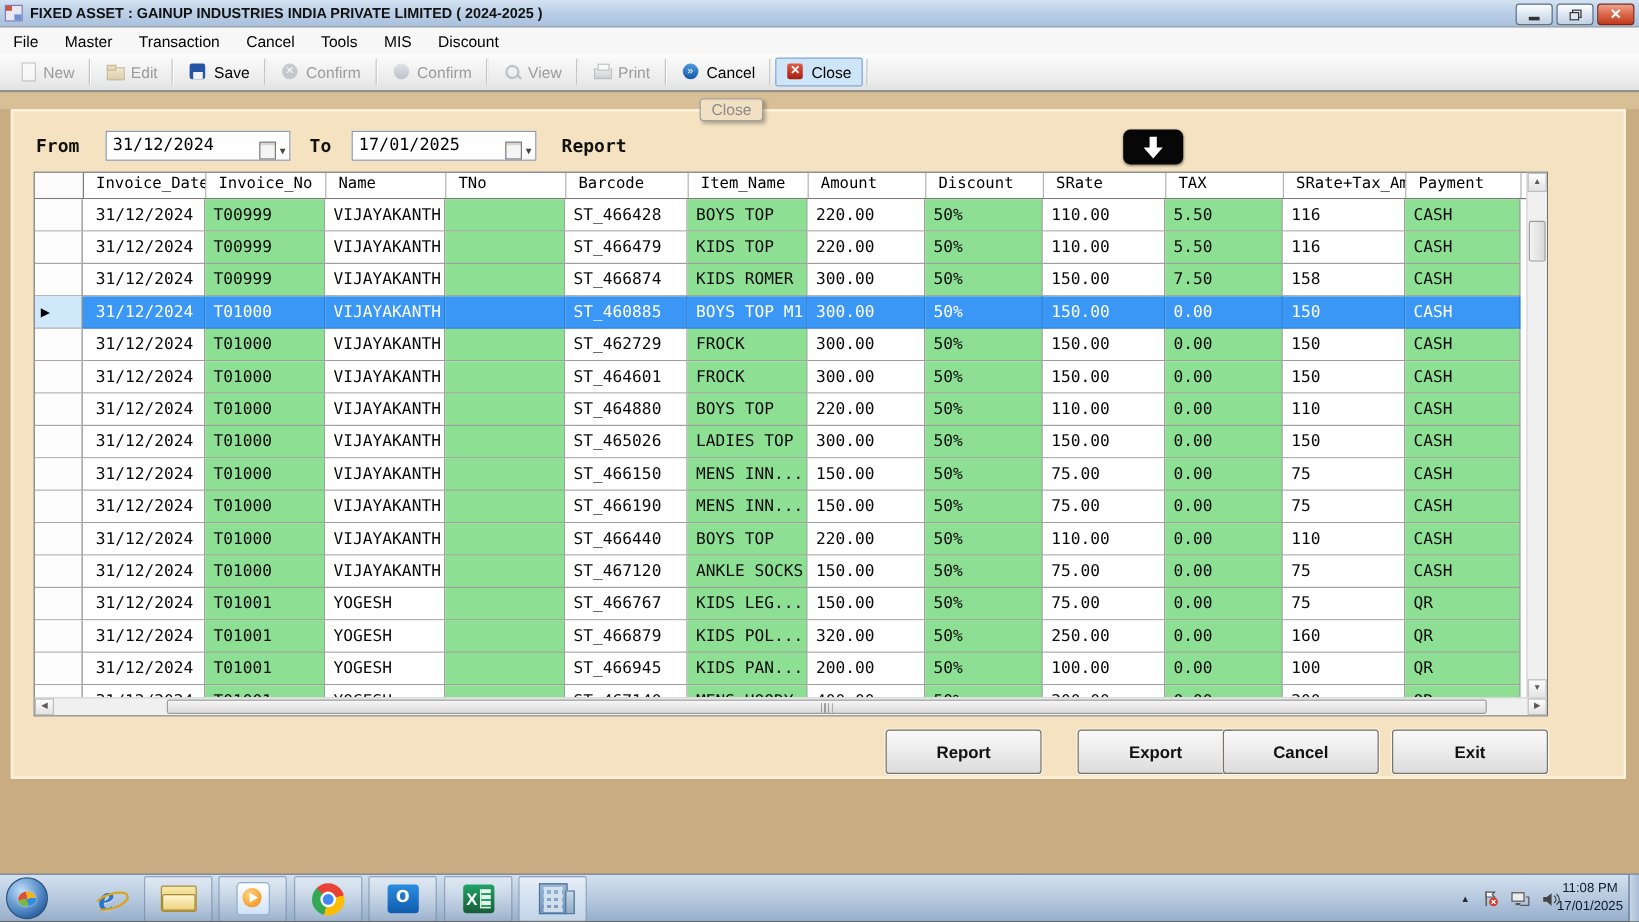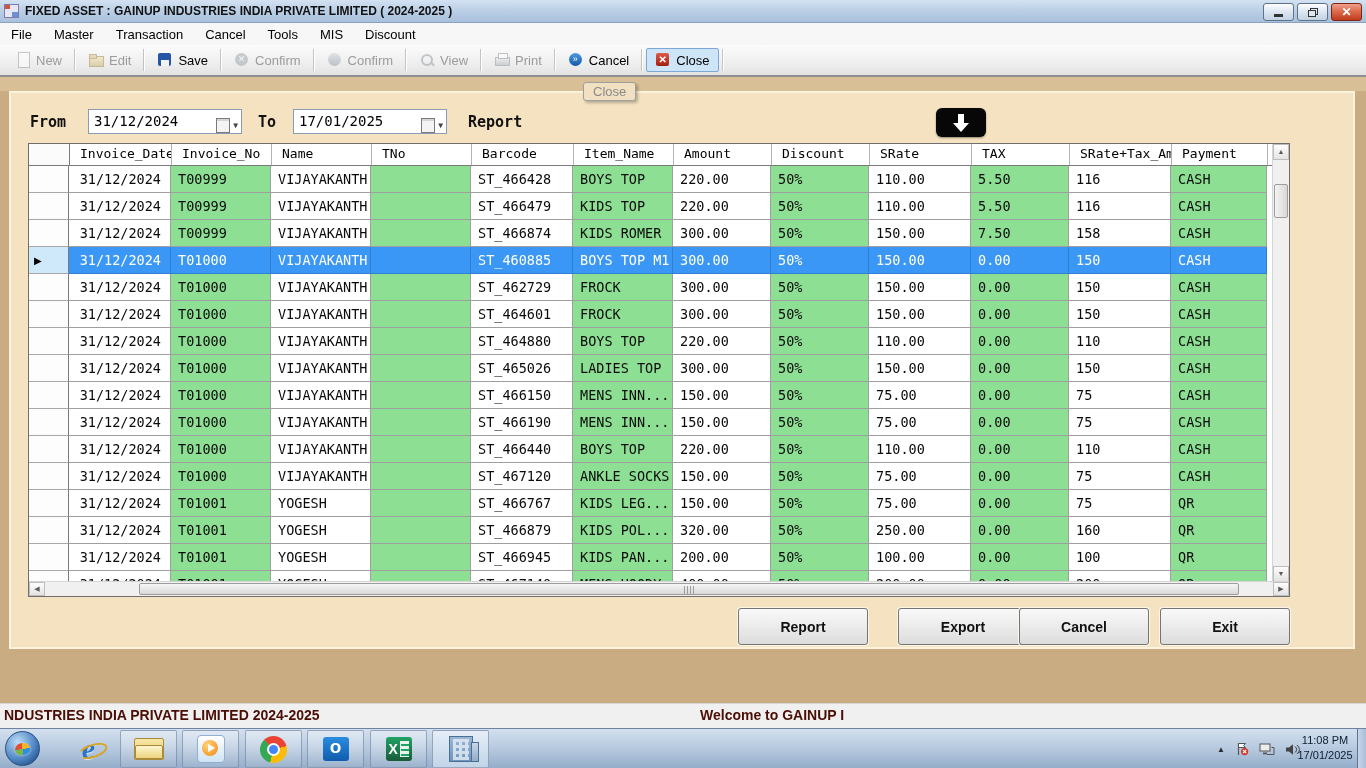--- a/index.html
+++ b/index.html
@@ -539,24 +539,20 @@
 
   <div id="footerbtns">
       <div class="fbtn" style="left: 738px;">Report</div>
       <div class="fbtn" style="left: 878px; margin-left: 20px;">Export</div>
       <div class="fbtn" style="left: 1019px;">Cancel</div>
       <div class="fbtn" style="left: 1160px;">Exit</div>
     </div>
 
   <div class="tooltip">Close</div>
 
-  <div class="statusbar">
-    <span class="status-left">NDUSTRIES INDIA PRIVATE LIMITED 2024-2025</span>
-    <span class="status-center">Welcome to GAINUP I</span>
-  </div>
 
   <div class="taskbar">
     <div class="startorb">
         <div class="startflag"></div>
       </div>
     <div id="taskapps">
         <div class="appbtn noborder" style="left: 60px;">
           <span class="app-internet-explorer-icon">e</span>
         </div>
         <div class="appbtn" style="left: 120px;">

